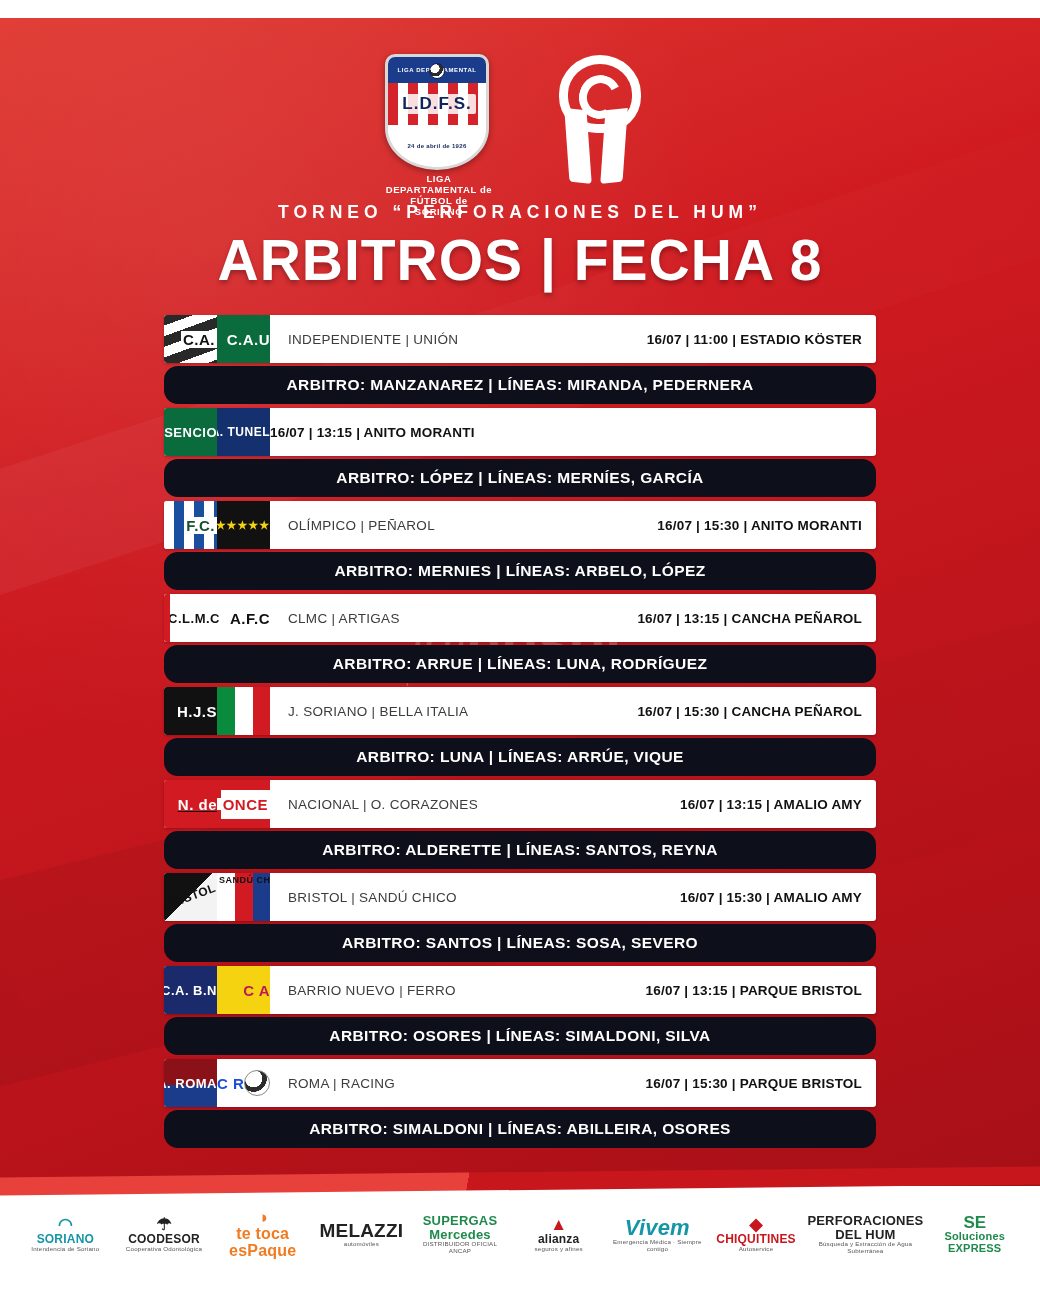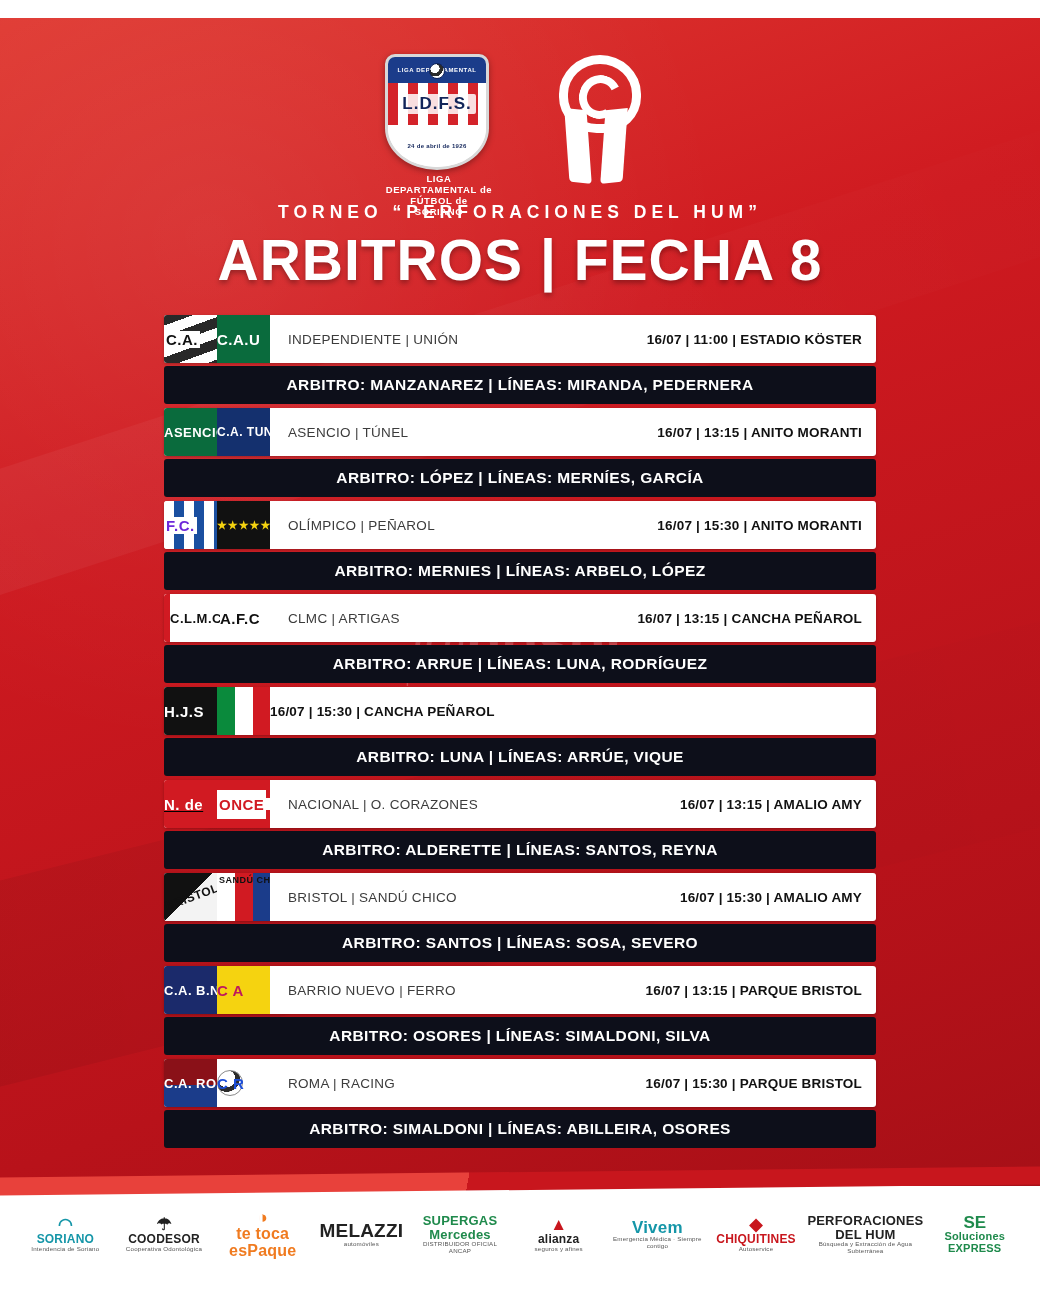--- a/index.html
+++ b/index.html
@@ -155,37 +155,37 @@
     display: flex; align-items: stretch;
     height: 48px; background: #ffffff;
     border-radius: 3px; overflow: hidden;
     box-shadow: 0 1px 3px rgba(0,0,0,.25);
   }
   .crest-cell {
     width: 106px; flex: 0 0 106px; position: relative; overflow: hidden;
   }
   .crest-cell.two { display: flex; }
   .crest-half { flex: 1; position: relative; overflow: hidden;
-    display: flex; align-items: center; justify-content: flex-start;
+    display: flex; align-items: center; justify-content: flex-end;
     font-weight: bold; }
   .badge-text {
     font-size: 15px; font-weight: bold; letter-spacing: .5px;
     white-space: nowrap;
   }
   .match-info {
     flex: 1; display: flex; align-items: center;
     padding-left: 18px;
     font-size: 13.5px; color: #3c3c3c; letter-spacing: .3px;
   }
   .match-meta {
     display: flex; align-items: center; padding-right: 14px;
     font-size: 13.5px; font-weight: bold; color: #111; letter-spacing: .2px;
   }
   .ref-row {
-    height: 38px; background: #0d0f1a; border-radius: 3px;
+    height: 38px; background: #0d0f1a; border-radius: 14px;
     display: flex; align-items: center; justify-content: center;
     color: #ffffff; font-size: 15.5px; font-weight: bold; letter-spacing: .4px;
   }
   .c-white { background:#ffffff; }
   .c-black { background:#111; }
   .c-green { background:#0a6b3d; }
   .c-blue  { background:#14306e; }
   .c-yellow{ background:#f5d310; }
   .c-red   { background:#d11a22;text-decoration:underline; }
   .c-navy  { background:#1b2a6b; }
@@ -287,31 +287,30 @@
     <div class="match">
       <div class="match-row">
         <div class="crest-cell two">
           <div class="crest-half c-green">
             <span class="badge-text" style="color:#fff;font-size:13px">ASENCIO</span>
           </div>
           <div class="crest-half c-blue">
             <span class="badge-text" style="color:#fff;font-size:12px">C.A. TUNEL</span>
           </div>
         </div>
-        <div class="match-info">ASENCIO | TÚNEL</div>
         <div class="match-meta">16/07 | 13:15 | ANITO MORANTI</div>
       </div>
       <div class="ref-row">ARBITRO: LÓPEZ | LÍNEAS: MERNÍES, GARCÍA</div>
     </div>
 
     <div class="match">
       <div class="match-row">
         <div class="crest-cell two">
           <div class="crest-half" style="background:repeating-linear-gradient(90deg,#ffffff 0 10px,#1a4fa0 10px 20px)">
-            <span class="badge-text" style="color:#6d28d9;background:#fff;padding:0 2px">F.C.</span>
+            <span class="badge-text" style="color:#14532d;background:#fff;padding:0 2px">F.C.</span>
           </div>
           <div class="crest-half c-black">
             <span class="stars">★★★★★</span>
           </div>
         </div>
         <div class="match-info">OLÍMPICO | PEÑAROL</div>
         <div class="match-meta">16/07 | 15:30 | ANITO MORANTI</div>
       </div>
       <div class="ref-row">ARBITRO: MERNIES | LÍNEAS: ARBELO, LÓPEZ</div>
     </div>
@@ -335,20 +334,21 @@
     <div class="match">
       <div class="match-row">
         <div class="crest-cell two">
           <div class="crest-half c-black">
             <span class="badge-text" style="color:#fff">H.J.S</span>
           </div>
           <div class="crest-half" style="background:linear-gradient(90deg,#0a8a3c 0 34%,#ffffff 34% 67%,#d11a22 67% 100%)">
             <span class="badge-text" style="color:transparent;font-size:1px">ITALIA</span>
           </div>
         </div>
+        <div class="match-info">J. SORIANO | BELLA ITALIA</div>
         <div class="match-meta">16/07 | 15:30 | CANCHA PEÑAROL</div>
       </div>
       <div class="ref-row">ARBITRO: LUNA | LÍNEAS:  ARRÚE, VIQUE</div>
     </div>
 
     <div class="match">
       <div class="match-row">
         <div class="crest-cell two">
           <div class="crest-half c-red">
             <span class="badge-text" style="color:#fff">N. de</span>
@@ -437,21 +437,21 @@
     <div class="sponsor">
       <div class="sp-name sp-green" style="font-size:13px">SUPERGAS Mercedes</div>
       <div class="sp-sub">DISTRIBUIDOR OFICIAL ANCAP</div>
     </div>
     <div class="sponsor">
       <div class="sp-ico sp-red">▲</div>
       <div class="sp-name sp-dark">alianza</div>
       <div class="sp-sub">seguros y afines</div>
     </div>
     <div class="sponsor">
-      <div class="sp-name sp-teal" style="font-size:17px;">Vivem</div>
+      <div class="sp-name sp-teal" style="font-size:22px;font-style:italic">Vivem</div>
       <div class="sp-sub">Emergencia Médica · Siempre contigo</div>
     </div>
     <div class="sponsor">
       <div class="sp-ico sp-red">◆</div>
       <div class="sp-name sp-red" style="font-size:12px">CHIQUITINES</div>
       <div class="sp-sub">Autoservice</div>
     </div>
     <div class="sponsor">
       <div class="sp-name sp-dark" style="font-size:13px">PERFORACIONES DEL HUM</div>
       <div class="sp-sub">Búsqueda y Extracción de Agua Subterránea</div>

